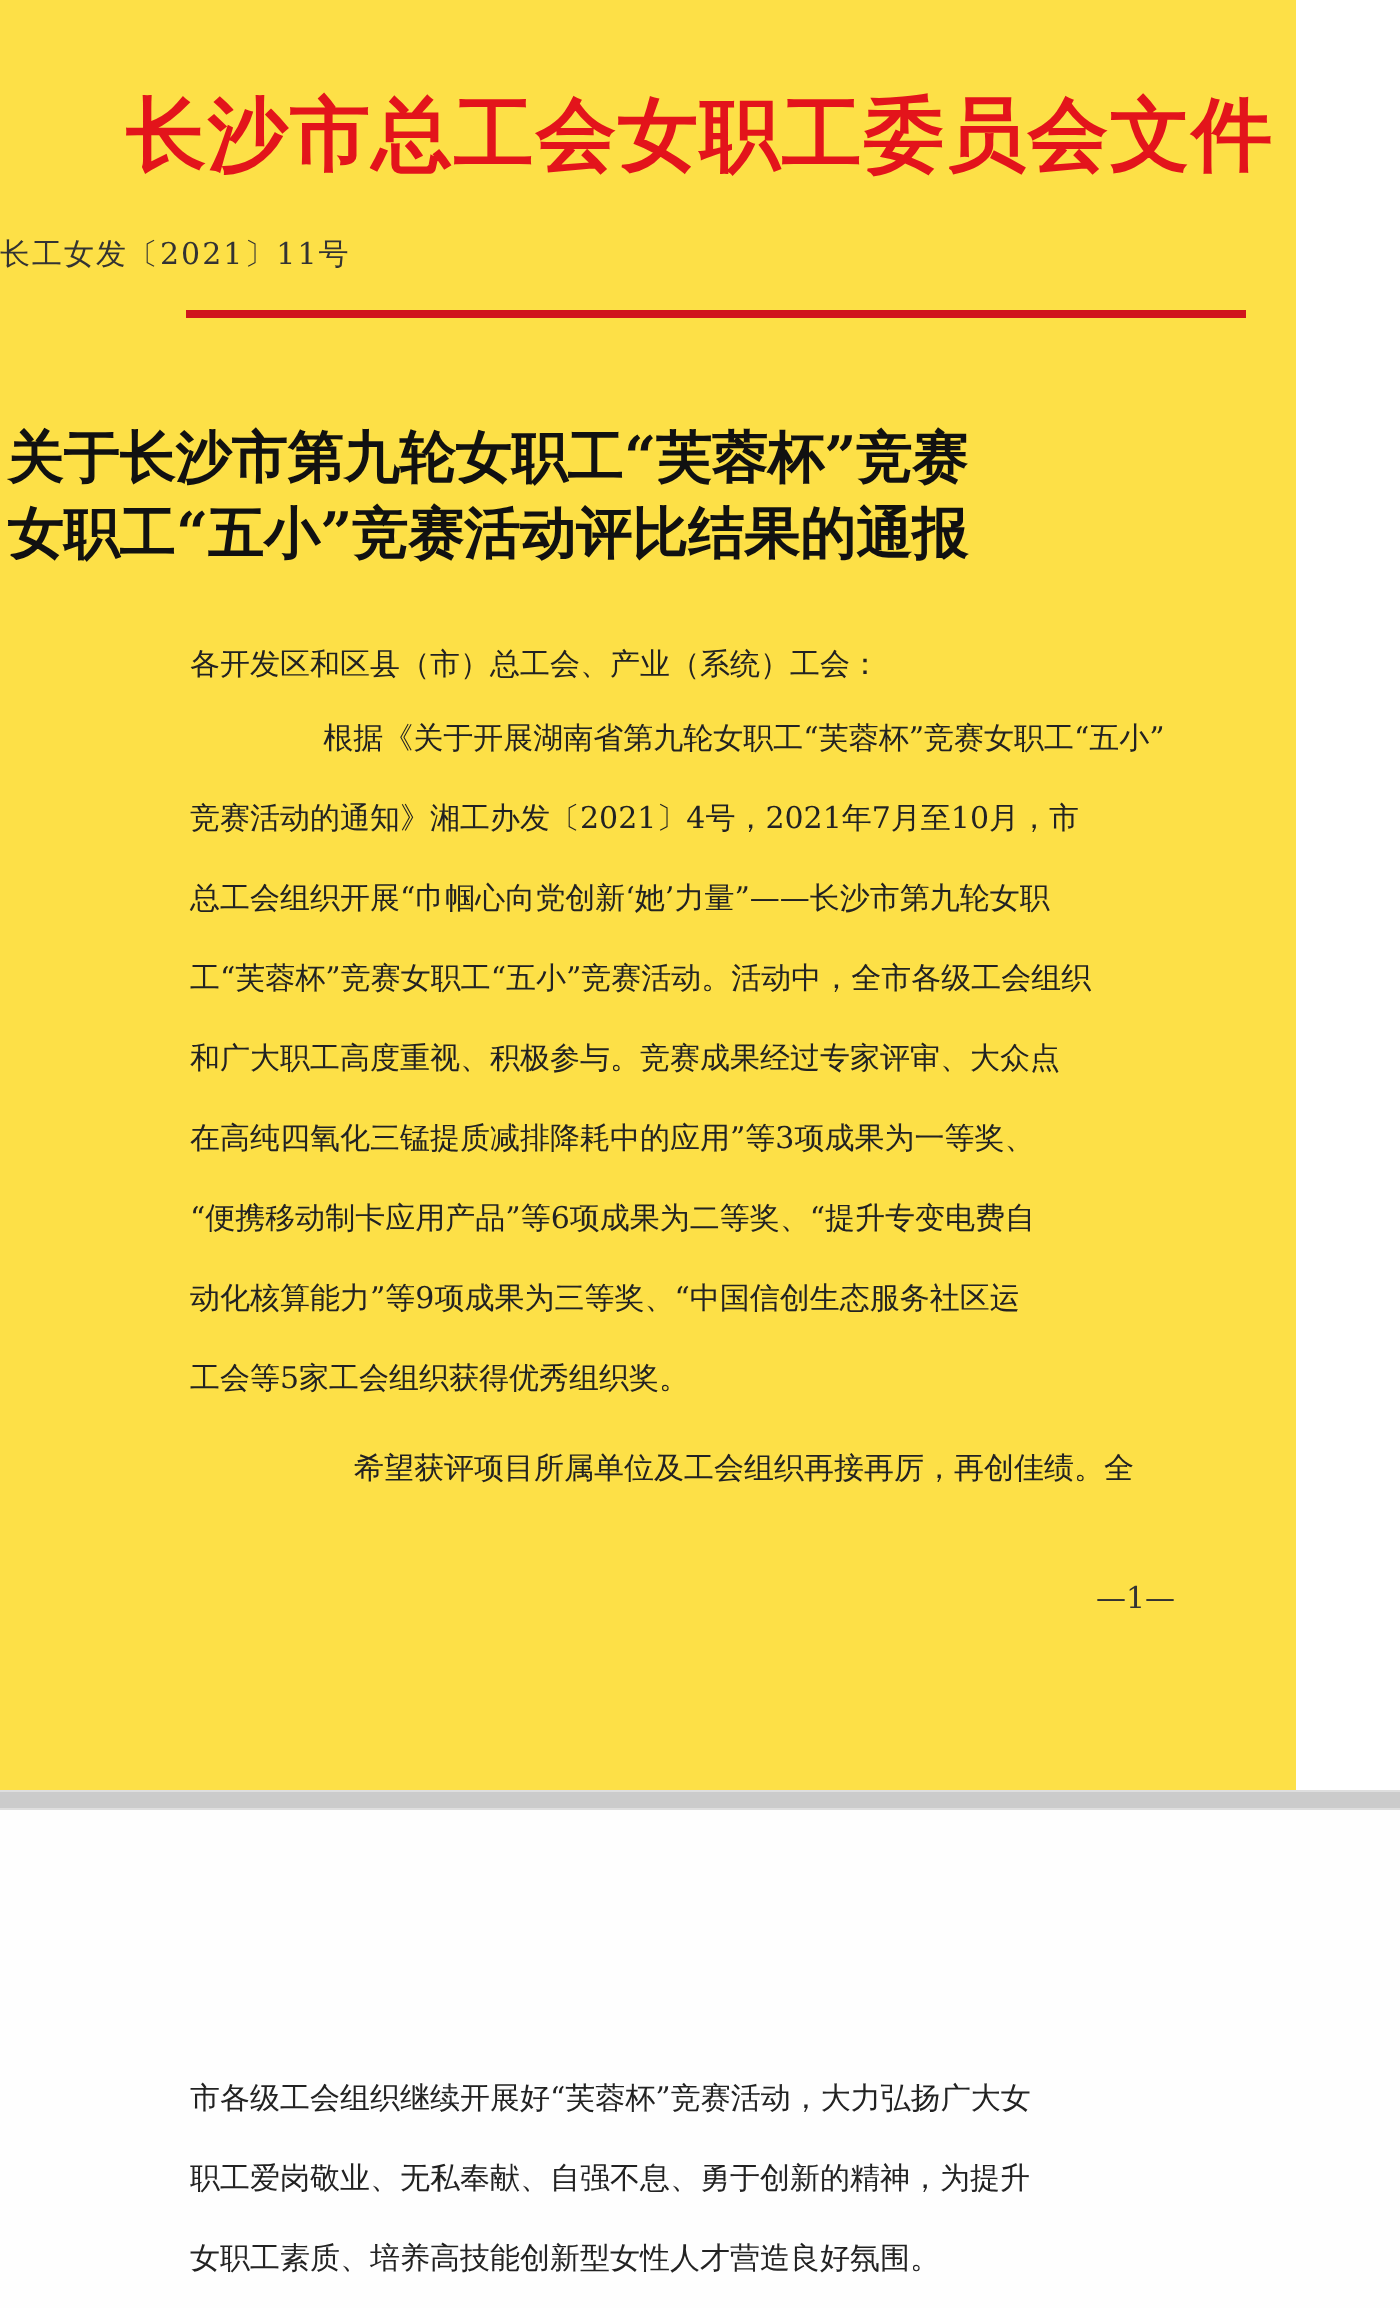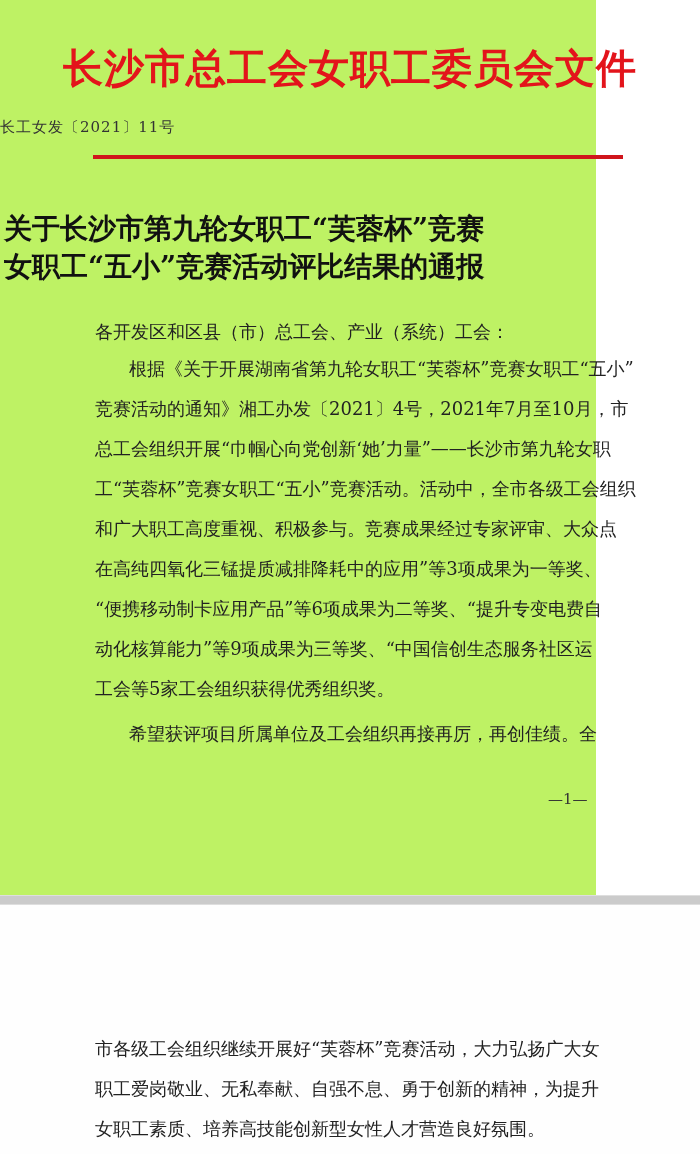--- a/index.html
+++ b/index.html
@@ -11,23 +11,23 @@
       width: 700px;
       height: 1154px;
       position: relative;
       overflow: hidden;
       font-family: "DejaVu Serif", "Liberation Serif", serif;
       color: #1a1a1a;
     }
     .page1 {
       position: absolute;
       left: 0; top: 0;
-      width: 596px;
+      width: 648px;
       height: 895px;
-      background: #bef264;
+      background: #fde047;
     }
     .masthead {
       position: absolute;
       left: 0; width: 700px;
       top: 42px;
       text-align: center;
       color: #e3141b;
       font-family: "DejaVu Sans", "Liberation Sans", sans-serif;
       font-weight: bold;
       font-size: 40px;
@@ -59,29 +59,29 @@
       font-family: "DejaVu Serif", "Liberation Serif", serif;
       font-weight: bold;
       font-size: 28px;
       line-height: 38px;
       color: #111;
     }
     .body-text {
       position: absolute;
       left: 95px;
       width: 520px;
-      font-size: 18px;
+      font-size: 15px;
       line-height: 40px;
       color: #222;
     }
     .salutation { top: 312px; }
     .para1 { top: 349px; }
     .para2 { top: 714px; }
     .line { white-space: nowrap; display: block; }
-    .indent { padding-left: 34px; }
+    .indent { padding-left: 34px; text-align: center; }
     .pageno {
       position: absolute;
       left: 548px;
       top: 790px;
       font-size: 15px;
       color: #333;
     }
     .separator {
       position: absolute;
       left: 0;

